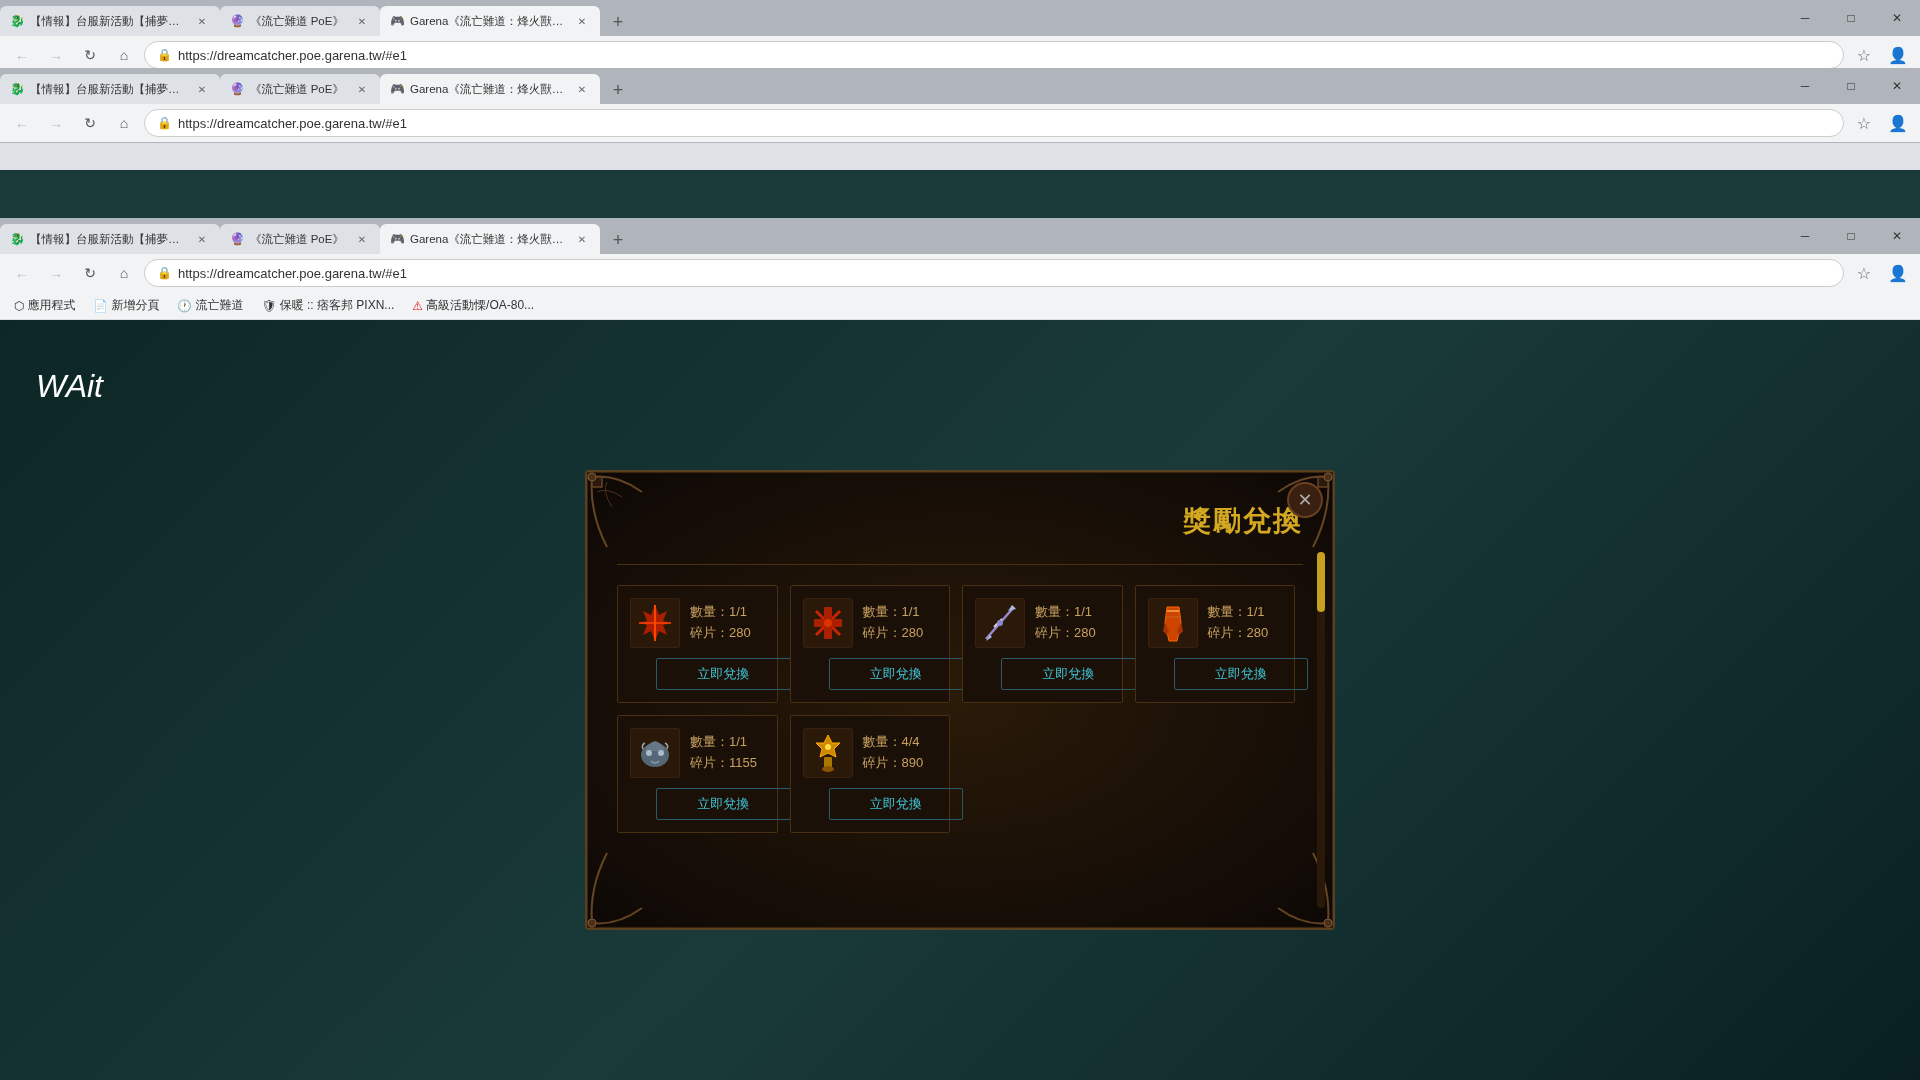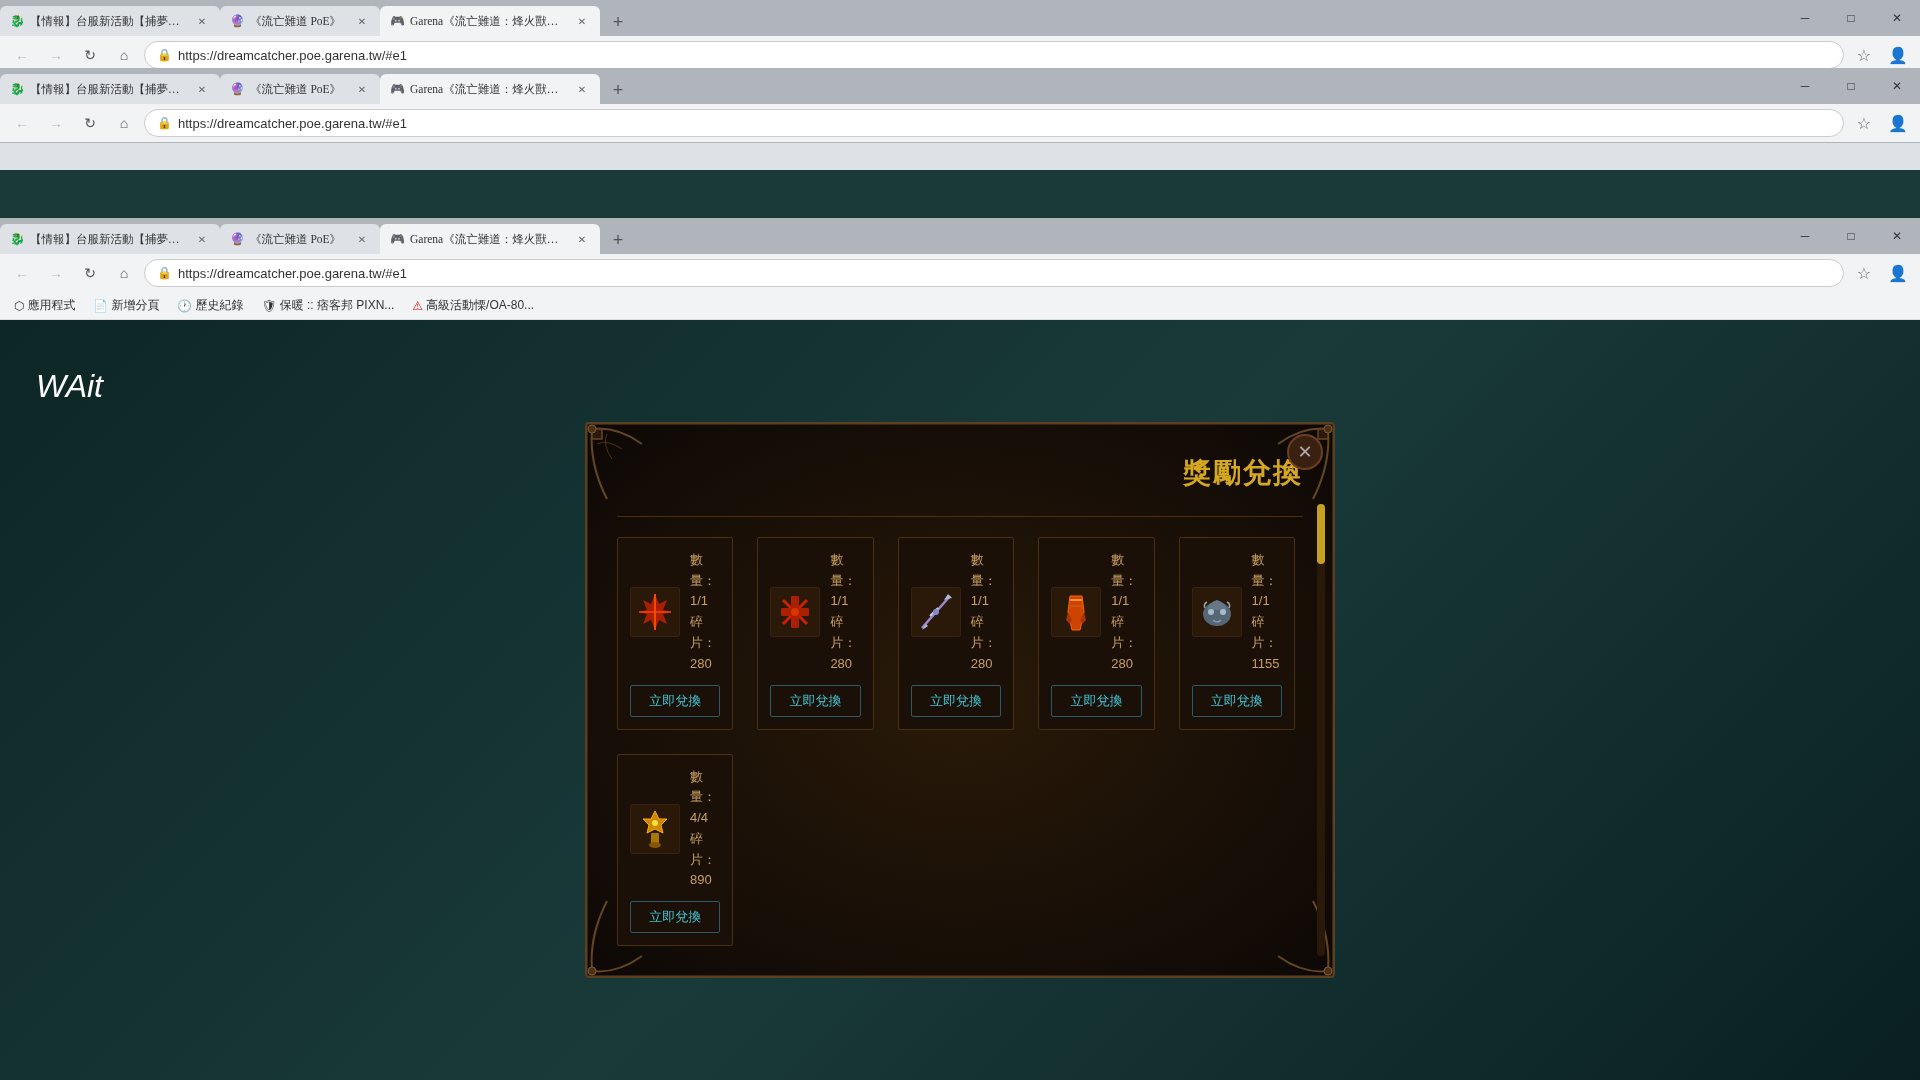--- a/index.html
+++ b/index.html
@@ -59,21 +59,20 @@
       font-size: 12px;
       flex-shrink: 0;
     }
 
     .tab-title {
       flex: 1;
       overflow: hidden;
       text-overflow: ellipsis;
       white-space: nowrap;
       font-size: 11.5px;
-      font-family: Liberation Serif, serif;
     }
 
     .tab-close {
       width: 16px;
       height: 16px;
       border-radius: 50%;
       display: flex;
       align-items: center;
       justify-content: center;
       font-size: 10px;
@@ -275,22 +274,22 @@
     }
 
     .modal-divider {
       border: none;
       border-top: 1px solid #4a3010;
       margin-bottom: 20px;
     }
 
     .items-grid {
       display: grid;
-      grid-template-columns: repeat(5, 1fr);
-      gap: 24px;
+      grid-template-columns: repeat(4, 1fr);
+      gap: 12px;
       padding-right: 8px;
     }
 
     .item-card {
       background: #1a1008;
       border: 1px solid #4a3010;
       border-radius: 2px;
       padding: 12px;
     }
 
@@ -323,20 +322,21 @@
     .item-redeem-btn {
       width: 100%;
       padding: 6px 0;
       background: transparent;
       border: 1px solid #2a5a6a;
       border-radius: 2px;
       color: #40c0d0;
       font-size: 13px;
       cursor: pointer;
       text-align: center;
+      margin-left: 26px;
     }
 
     
     .modal-scrollbar {
       position: absolute;
       right: 8px;
       top: 80px;
       bottom: 20px;
       width: 8px;
       background: #2a1808;
@@ -485,21 +485,21 @@
       <div class="bookmark-item">
         <span class="bookmark-icon">⬡</span>
         <span>應用程式</span>
       </div>
       <div class="bookmark-item">
         <span class="bookmark-icon">📄</span>
         <span>新增分頁</span>
       </div>
       <div class="bookmark-item">
         <span class="bookmark-icon">🕐</span>
-        <span>歷史紀錄</span>
+        <span>流亡難道</span>
       </div>
       <div class="bookmark-item">
         <span class="bookmark-icon">🛡</span>
         <span>保暖 :: 痞客邦 PIXN...</span>
       </div>
       <div class="bookmark-item">
         <span class="bookmark-icon" style="color:#e00;">⚠</span>
         <span>高級活動慄/OA-80...</span>
       </div>
     </div>

